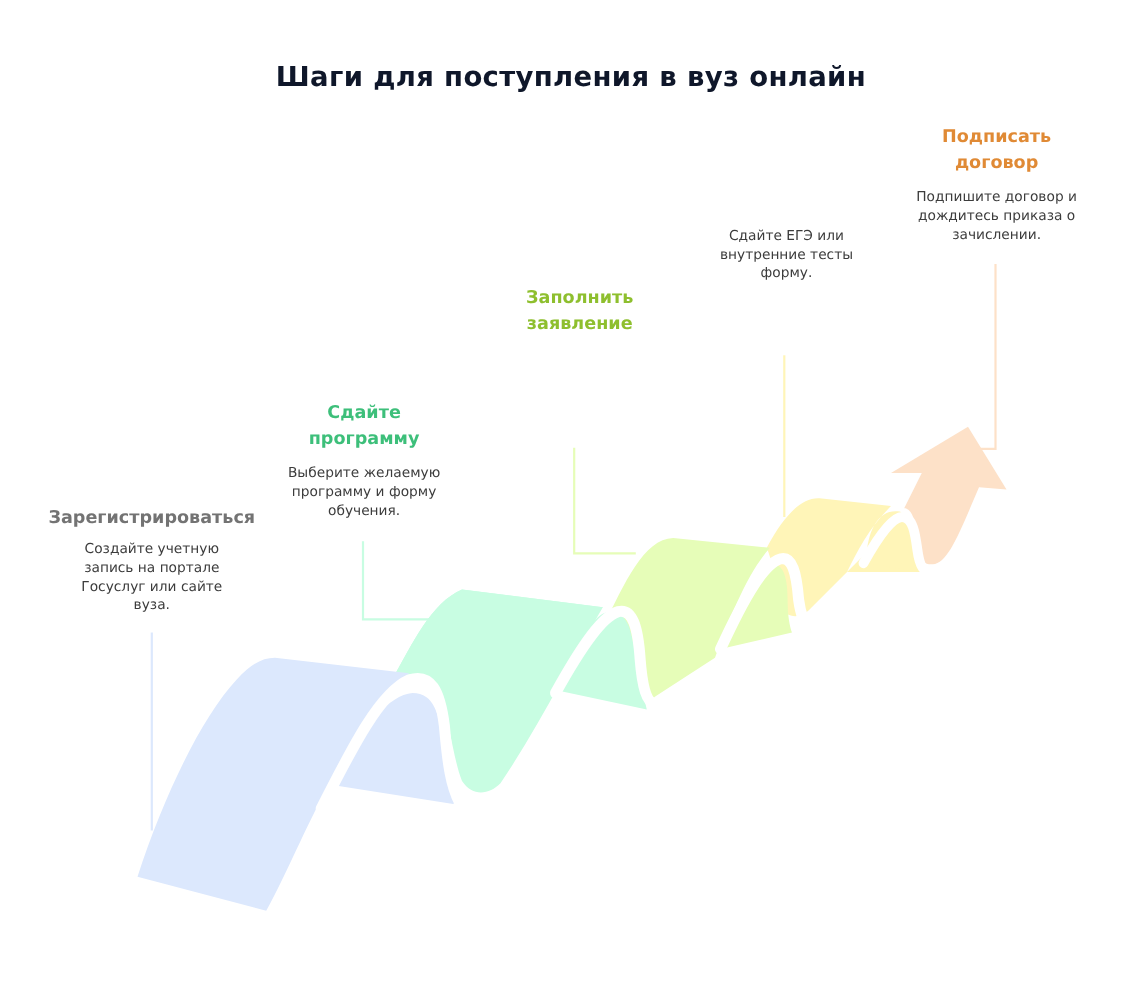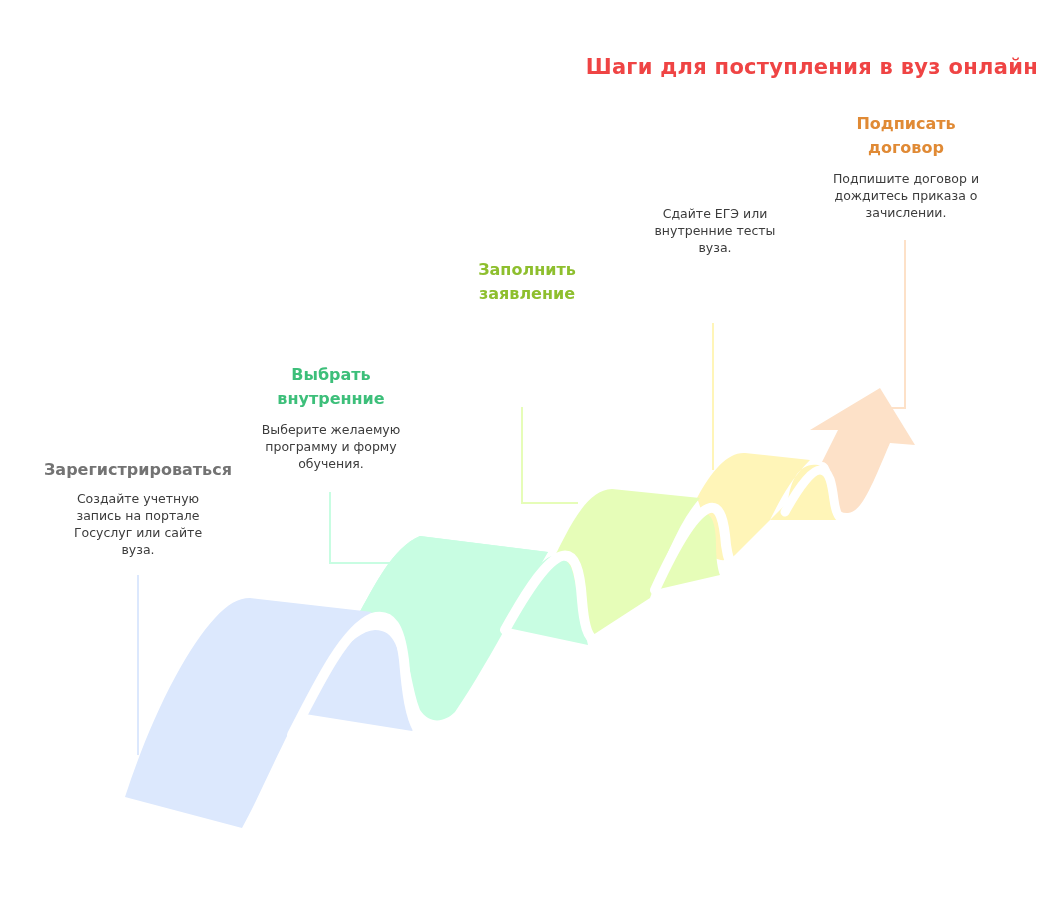--- a/index.html
+++ b/index.html
@@ -1,20 +1,20 @@
 <!DOCTYPE html>
 <html><head>
   <meta charset="utf-8">
   <style>
     html, body { margin: 0; padding: 0; background: #ffffff; }
     body { width: 1038px; height: 900px; position: relative; overflow: hidden;
            font-family: "DejaVu Sans", sans-serif; }
-    .title { position: absolute; left: 0; width: 1038px; top: 55px; text-align: right;
-             font-family: "DejaVu Sans", sans-serif; font-weight: bold; font-size: 21px;
-             color: #ef4444; letter-spacing: 0.3px; }
+    .title { position: absolute; left: 0; width: 1038px; top: 55px; text-align: center;
+             font-family: "DejaVu Sans", sans-serif; font-weight: bold; font-size: 25px;
+             color: #0f172a; letter-spacing: 0.3px; }
     svg.art { position: absolute; left: 0; top: 0; }
     .step { position: absolute; text-align: center; }
     .step .head { font-family: "DejaVu Sans", sans-serif; font-weight: bold; font-size: 16px;
                   line-height: 24px; }
     .step .desc { font-family: "DejaVu Sans", sans-serif; font-size: 12.5px; line-height: 17px;
                   color: #3c3c3c; margin-top: 10px; }
   </style>
 </head>
 <body>
 
@@ -72,28 +72,28 @@
   <path d="M655 590 C678 540 695 512 710 508 C720 506 724 520 726 545 C728 560 732 568 736 572" stroke="#ffffff" stroke-width="10" fill="none" stroke-linecap="round"></path>
   <path d="M785 512 C800 485 812 470 820 470 C830 470 832 485 834 500 C836 515 840 520 845 520" stroke="#ffffff" stroke-width="9" fill="none" stroke-linecap="round"></path>
 </svg>
 
 <div class="step" style="left:22px; top:458px; width:232px;">
   <div class="head" style="color:#737373;">Зарегистрироваться</div>
   <div class="desc" style="width:150px; margin-left:auto; margin-right:auto; margin-top:8px;">Создайте учетную запись на портале Госуслуг или сайте вуза.</div>
 </div>
 
 <div class="step" style="left:243px; top:363px; width:176px;">
-  <div class="head" style="color:#3dbf7a; width:120px; margin:0 auto;">Выбрать внутренние</div>
+  <div class="head" style="color:#3dbf7a; width:120px; margin:0 auto;">Сдайте программу</div>
   <div class="desc" style="width:170px; margin-left:auto; margin-right:auto;">Выберите желаемую программу и форму обучения.</div>
 </div>
 
 <div class="step" style="left:435px; top:258px; width:184px;">
   <div class="head" style="color:#8ebf2e; width:120px; margin:0 auto;">Заполнить заявление</div>
 </div>
 
 <div class="step" style="left:636px; top:195px; width:158px;">
-  <div class="desc" style="width:140px; margin-left:auto; margin-right:auto;">Сдайте ЕГЭ или внутренние тесты вуза.</div>
+  <div class="desc" style="width:140px; margin-left:auto; margin-right:auto;">Сдайте ЕГЭ или внутренние тесты форму.</div>
 </div>
 
 <div class="step" style="left:808px; top:112px; width:196px;">
   <div class="head" style="color:#e08a35; width:120px; margin:0 auto;">Подписать договор</div>
   <div class="desc" style="width:175px; margin-left:auto; margin-right:auto;">Подпишите договор и дождитесь приказа о зачислении.</div>
 </div>
 
 </body></html>

